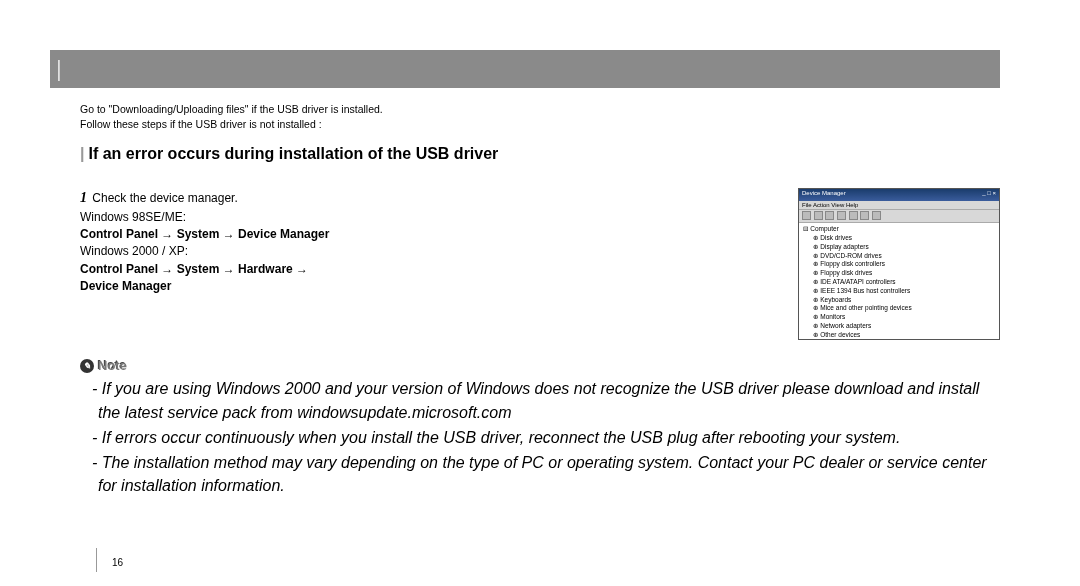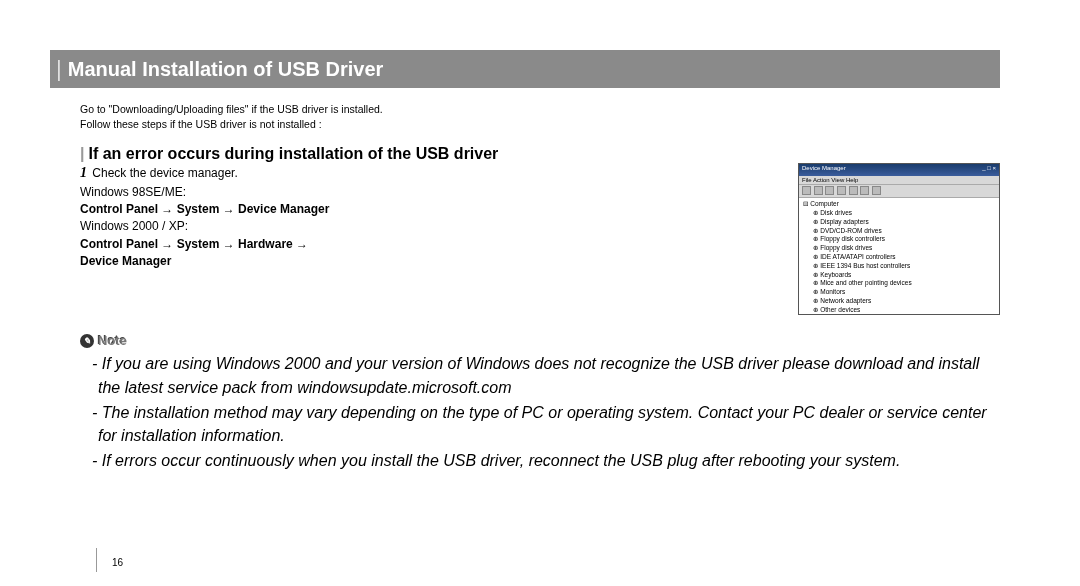--- a/index.html
+++ b/index.html
@@ -35,21 +35,21 @@
   }
   .intro {
     font-size: 10.5px;
     line-height: 1.4;
     margin-bottom: 14px;
   }
   .section-head {
     font-size: 16px;
     font-weight: bold;
     color: #000;
-    margin-bottom: 0;
+    margin-bottom: 25px;
   }
   .section-head .pipe2 {
     color: #999;
     margin-right: 4px;
   }
   .content-row {
     display: flex;
     gap: 18px;
     align-items: flex-start;
     justify-content: space-between;
@@ -161,21 +161,20 @@
     background:#999;
   }
 </style>
 </head>
 <body>
 
 <div class="page">
 
   <div class="title-bar">
     <span class="pipe">|</span>
-    <span>Manual Installation of USB Driver</span>
   </div>
 
   <div class="intro">
     <div>Go to "Downloading/Uploading files" if the USB driver is installed.</div>
     <div>Follow these steps if the USB driver is not installed :</div>
   </div>
 
   <div class="section-head">
     <span class="pipe2">|</span><span>If an error occurs during installation of the USB driver</span>
   </div>
@@ -228,21 +227,21 @@
     </div>
   </div>
 
   <div class="note-block">
     <div class="note-head">
       <span class="note-icon">✎</span>
       <span class="note-label">Note</span>
     </div>
     <div class="note-list">
       <div class="ni">- <span>If you are using Windows 2000 and your version of Windows does not recognize the USB driver please download and install the latest service pack from windowsupdate.microsoft.com</span></div>
+      <div class="ni">- <span>If errors occur continuously when you install the USB driver, reconnect the USB plug after rebooting your system.</span></div>
       <div class="ni">- <span>The installation method may vary depending on the type of PC or operating system. Contact your PC dealer or service center for installation information.</span></div>
-      <div class="ni">- <span>If errors occur continuously when you install the USB driver, reconnect the USB plug after rebooting your system.</span></div>
     </div>
   </div>
 
 </div>
 
 <div class="vline"></div>
 <div class="page-num">16</div>
 
 </body></html>

